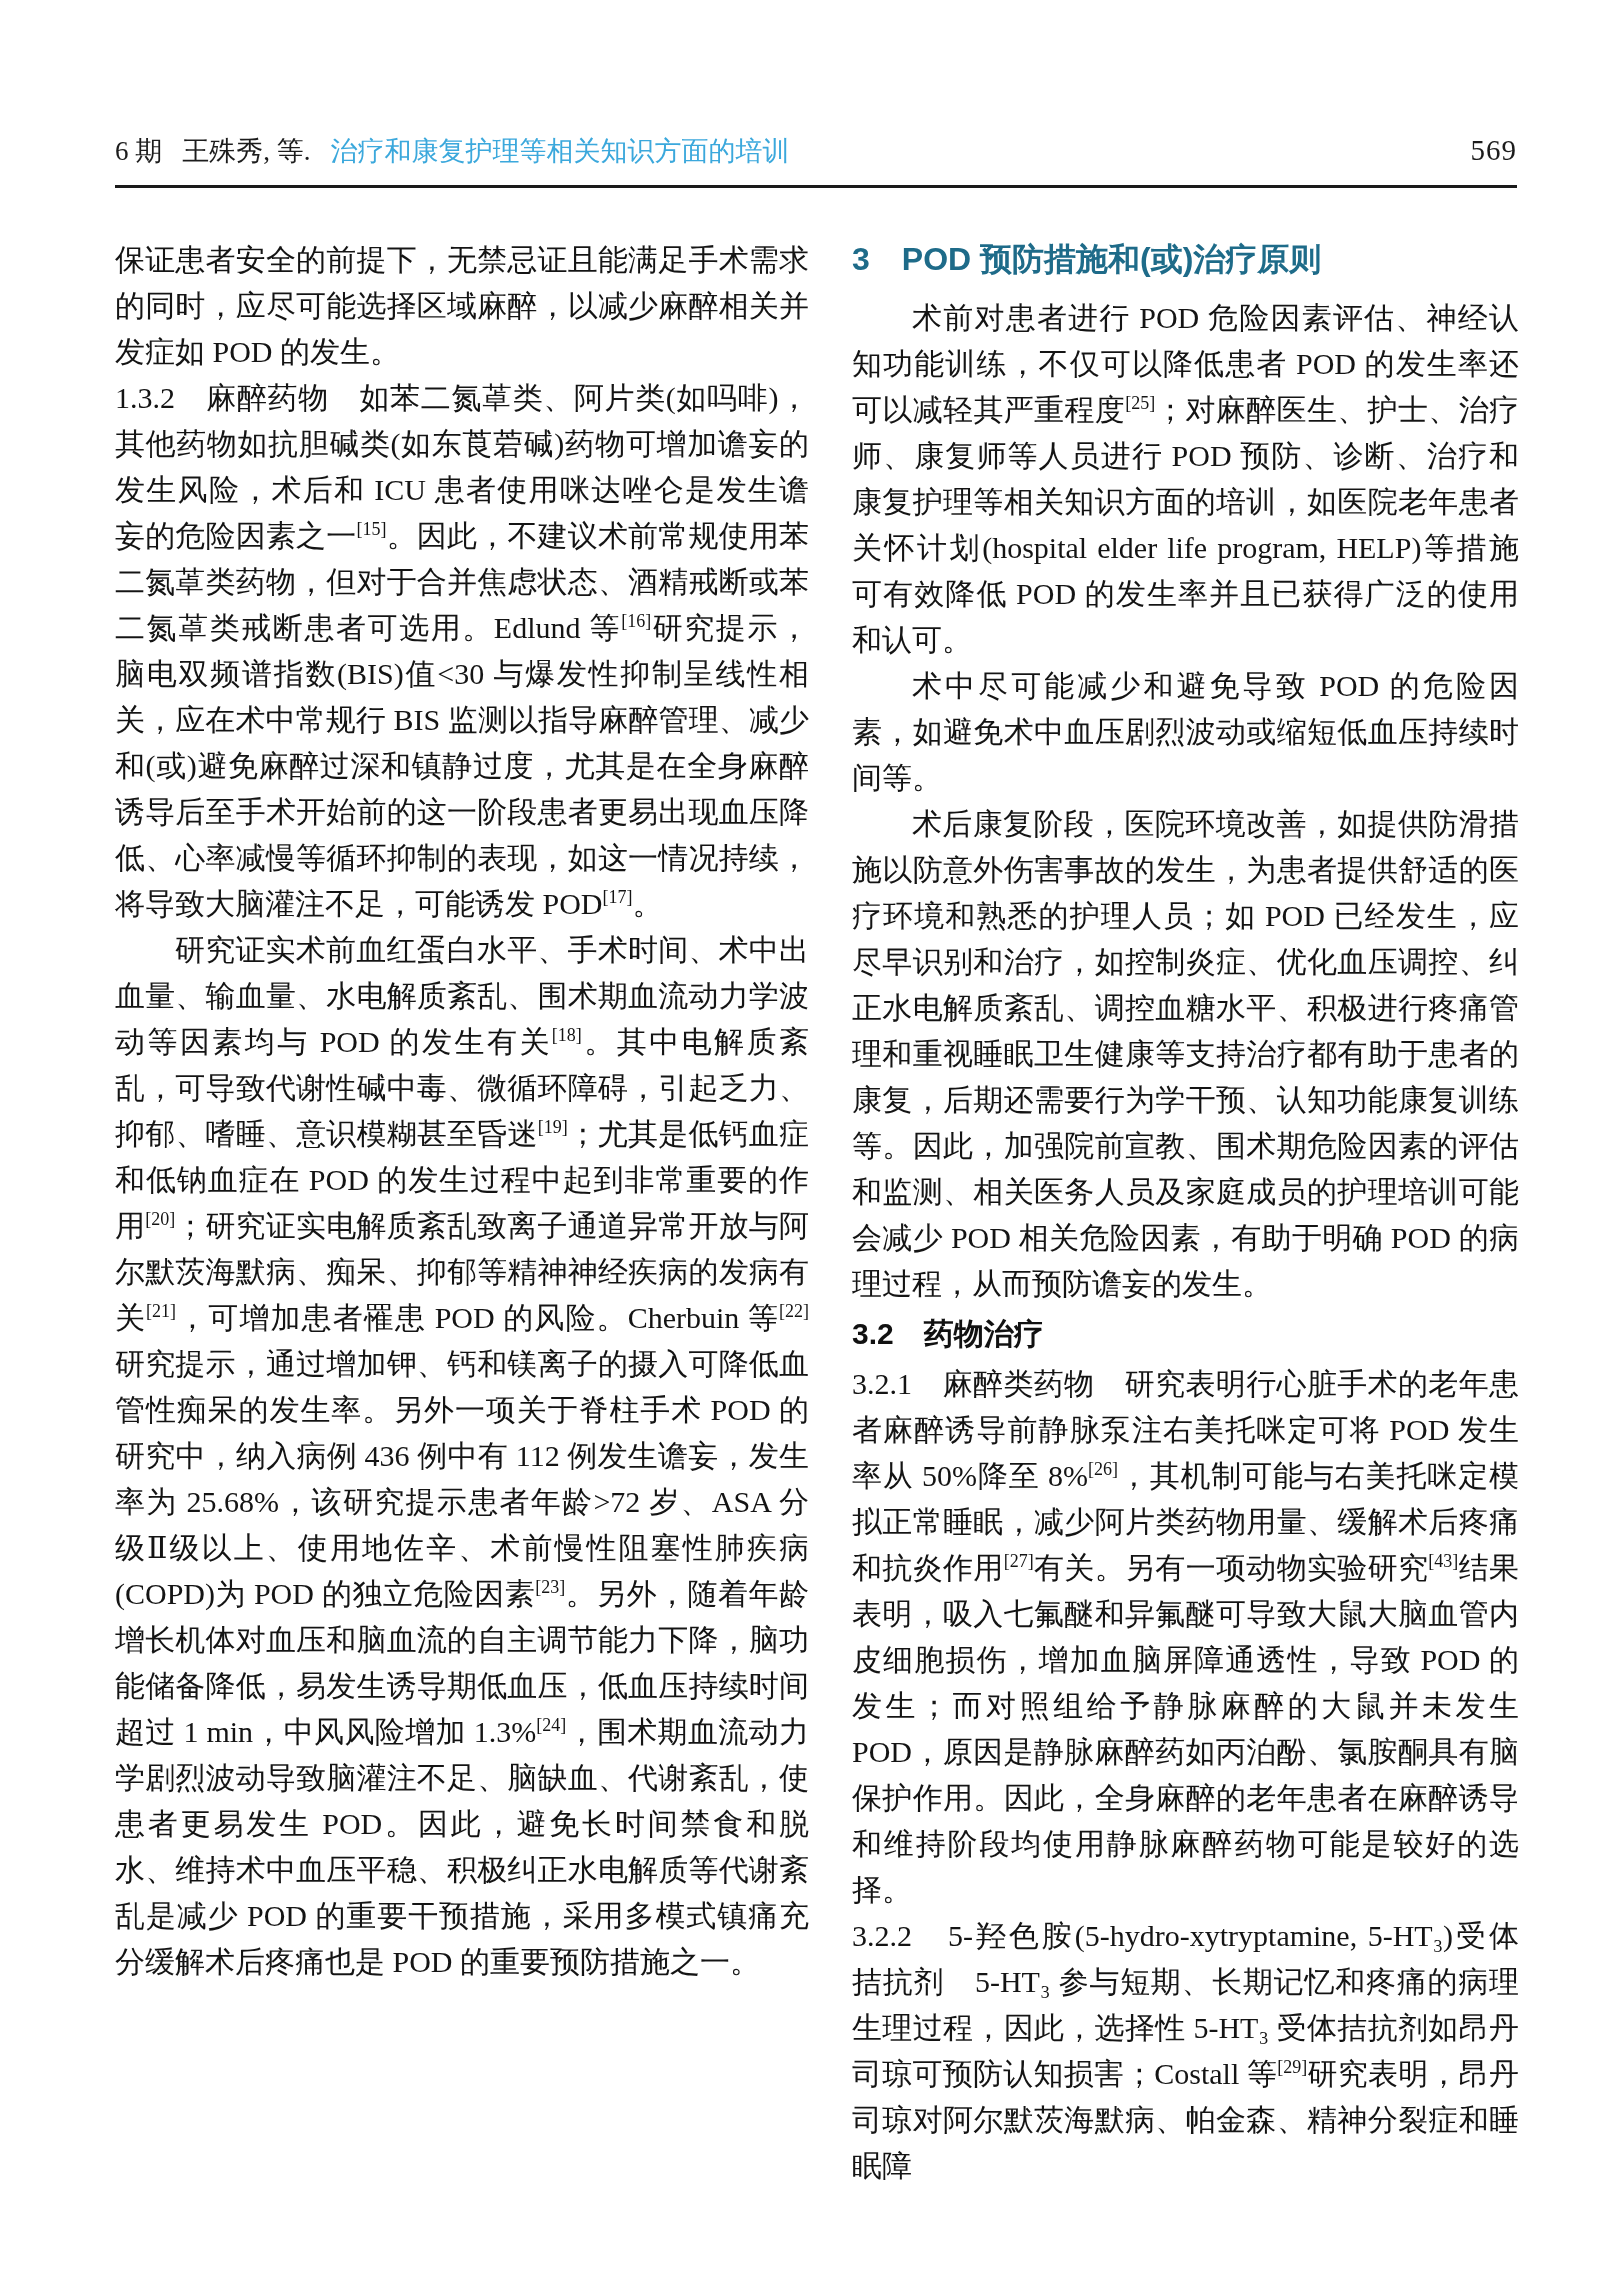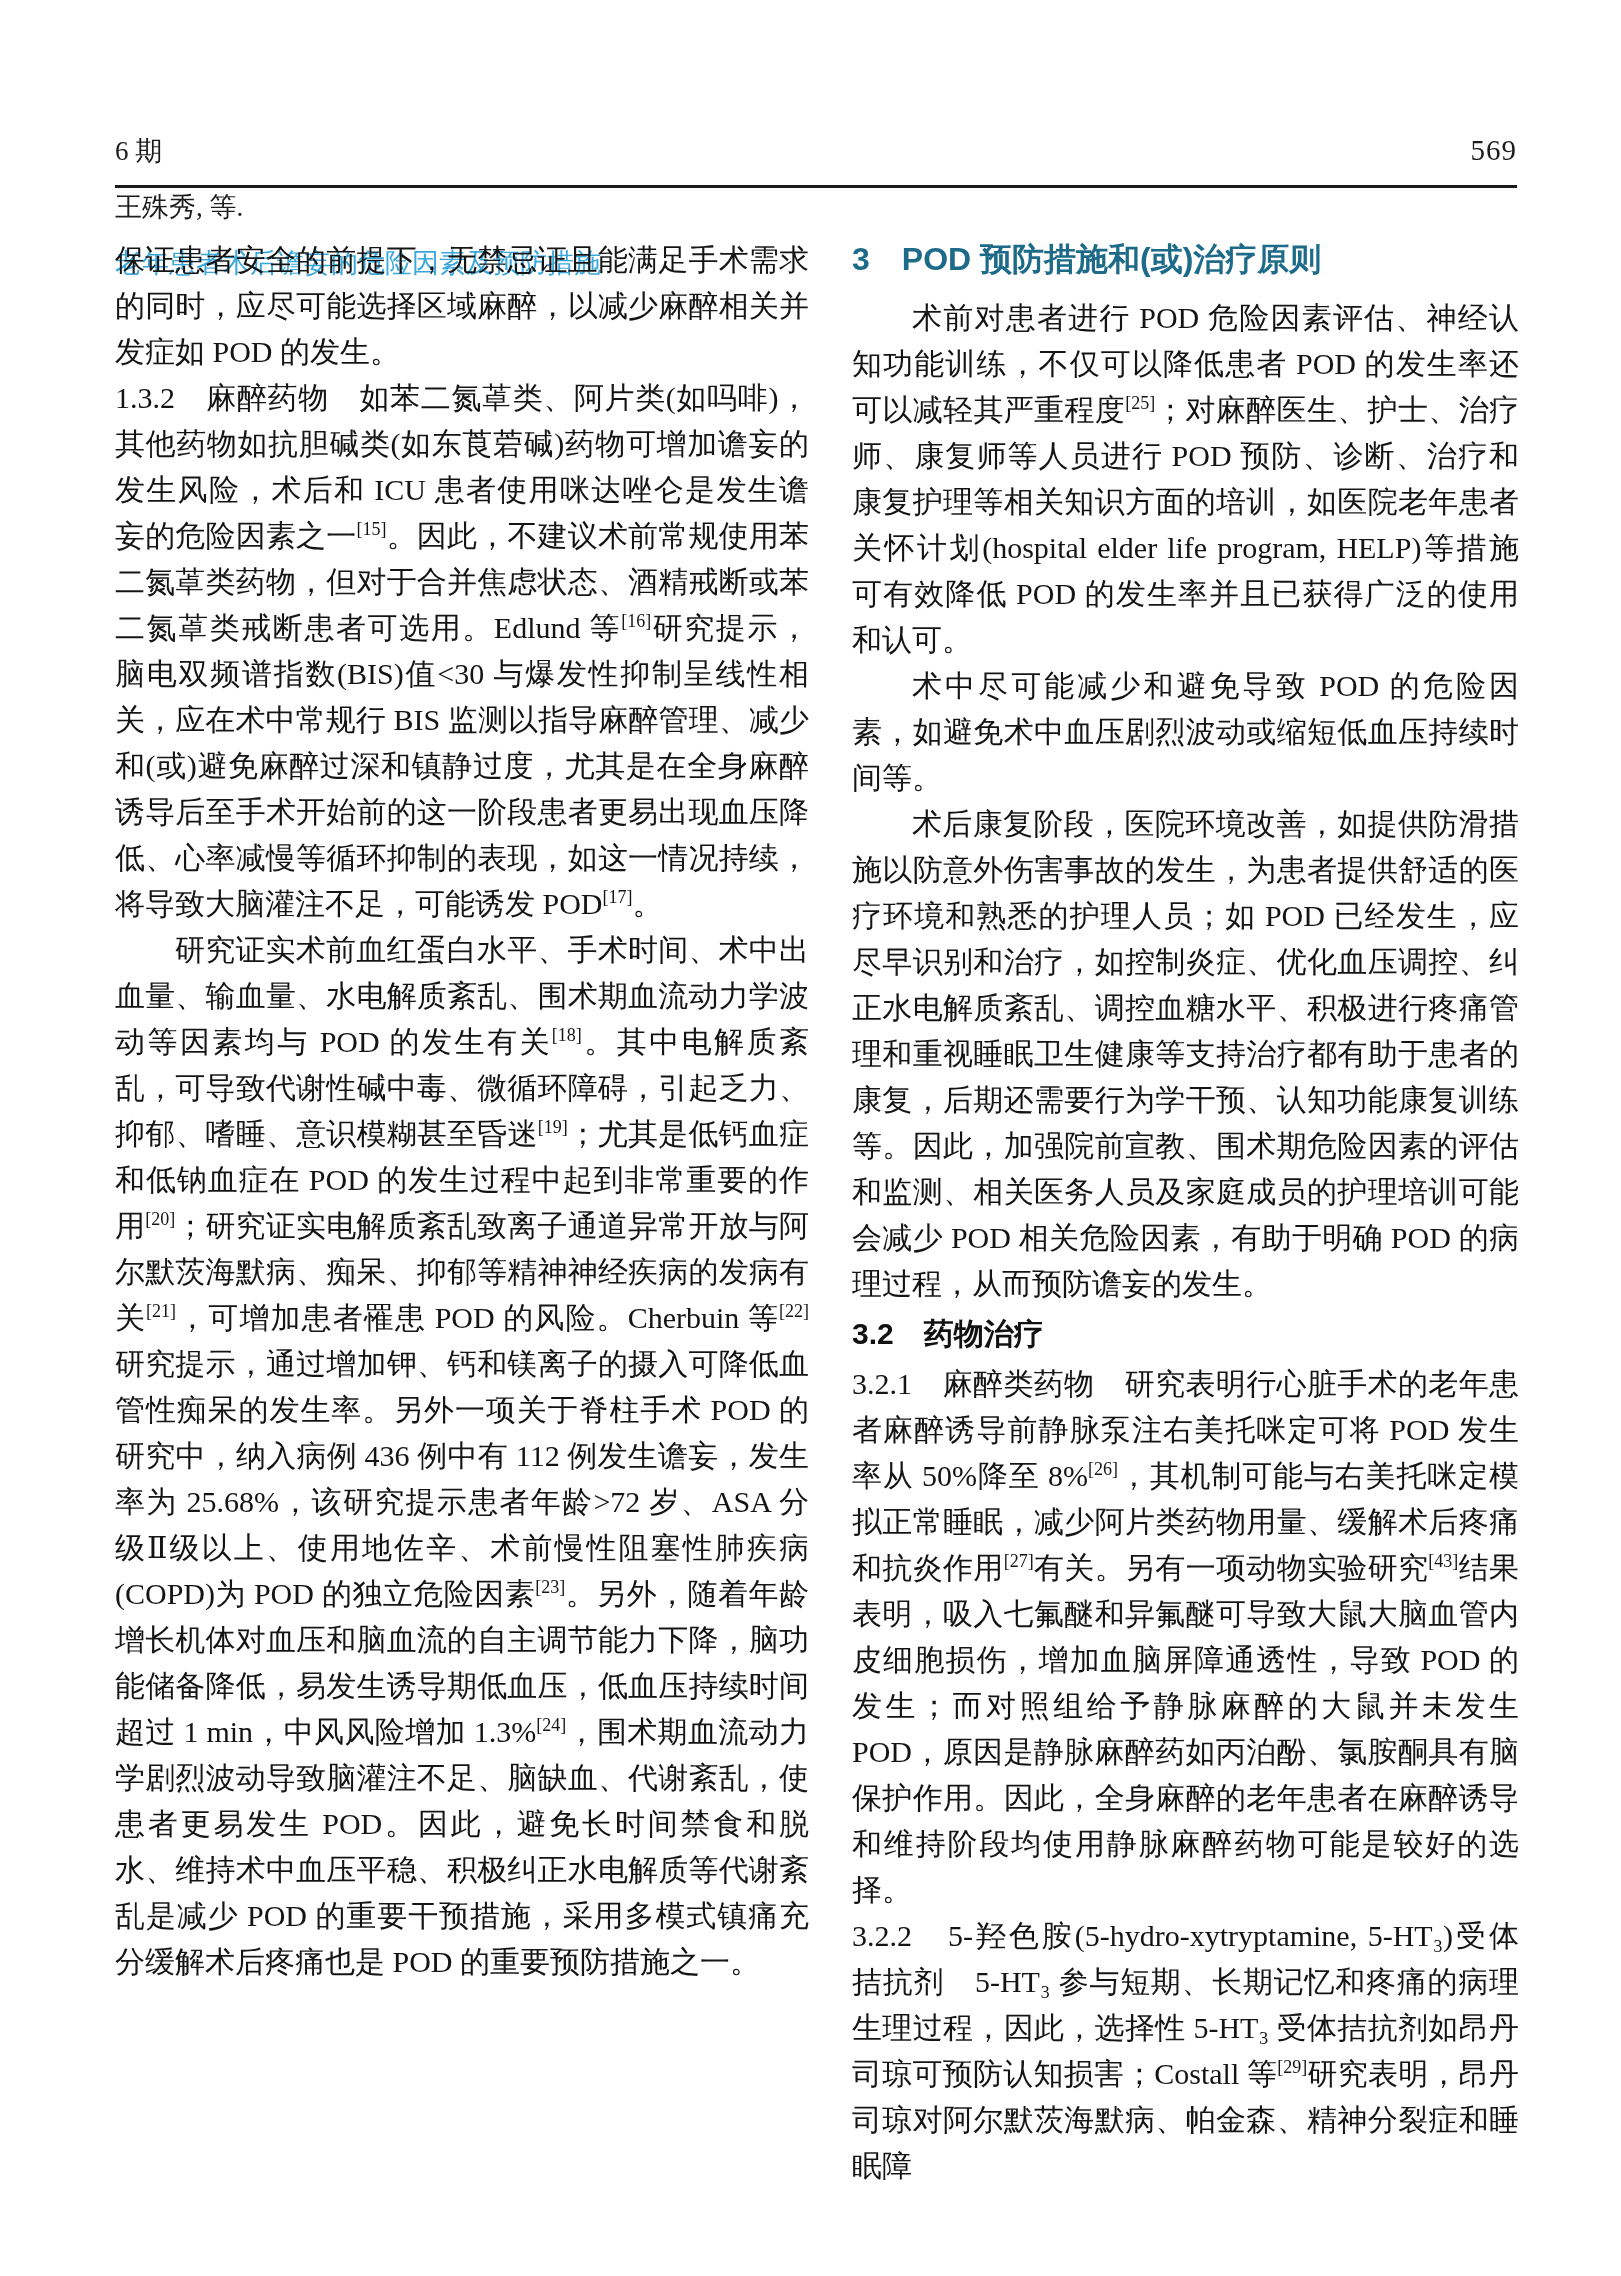--- a/index.html
+++ b/index.html
@@ -13,21 +13,21 @@
     overflow: hidden;
   }
   .page { position: absolute; inset: 0; }
 
   
   .page-header {
     position: absolute; left: 115px; right: 105px; top: 133px;
     display: flex; justify-content: space-between; align-items: baseline;
     font-size: 27px; white-space: nowrap;
   }
-  .header-left { display: flex; align-items: baseline; gap: 20px; flex-direction: column; }
+  .header-left { display: flex; align-items: baseline; gap: 20px; }
   .issue, .authors { color: #1c1c1c; }
   .running-title { color: #3ba8dc; }
   .page-number { font-size: 29px; color: #1c1c1c; letter-spacing: 1px; }
   .header-rule {
     position: absolute; left: 115px; right: 105px; top: 185px;
     height: 3px; background: #1a1a1a;
   }
 
   
   .columns {
@@ -66,21 +66,21 @@
 </style>
 </head>
 <body>
 
 <div class="page">
 
   <header class="page-header">
     <div class="header-left">
       <span class="issue">6 期</span>
       <span class="authors">王殊秀, 等.</span>
-      <span class="running-title">老年患者术后谵妄的危险因素及预防措施</span>
+      <span class="running-title">治疗和康复护理等相关知识方面的培训</span>
     </div>
     <div class="page-number">569</div>
   </header>
 
   <div class="header-rule"></div>
 
   <main class="columns">
 
     <section class="col col-left">
       <p class="para noindent">保证患者安全的前提下，无禁忌证且能满足手术需求的同时，应尽可能选择区域麻醉，以减少麻醉相关并发症如 POD 的发生。</p>

